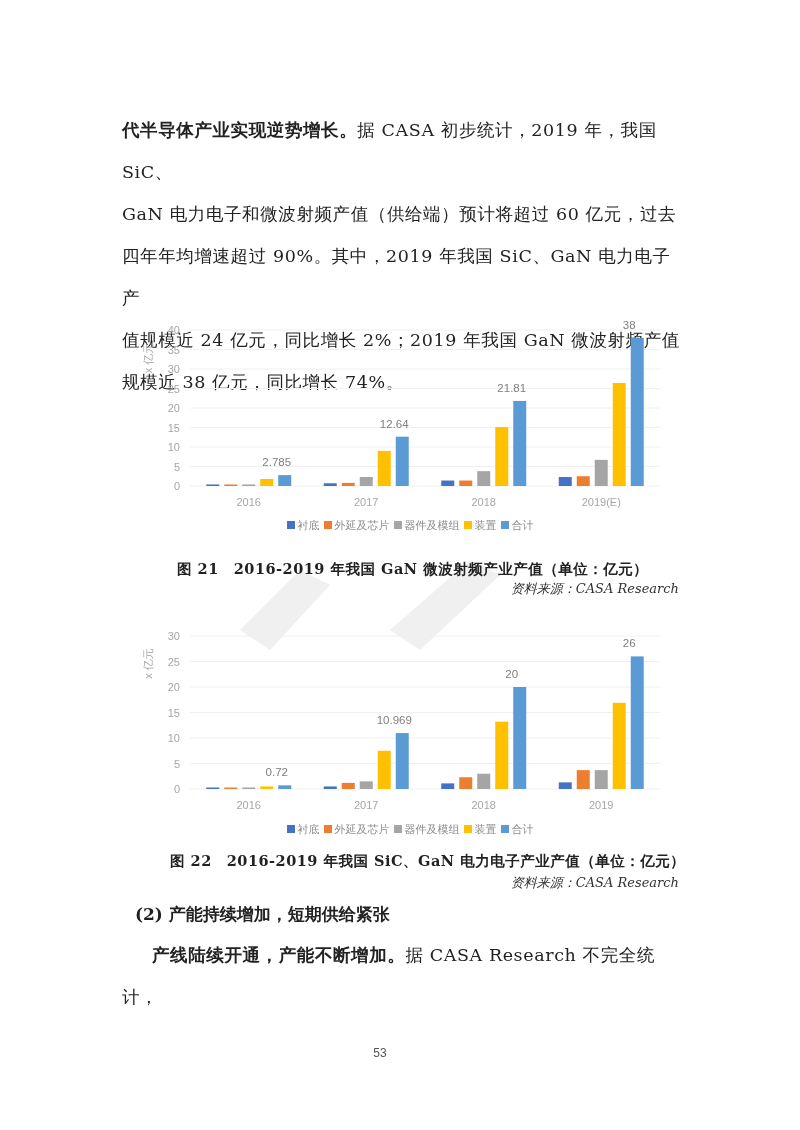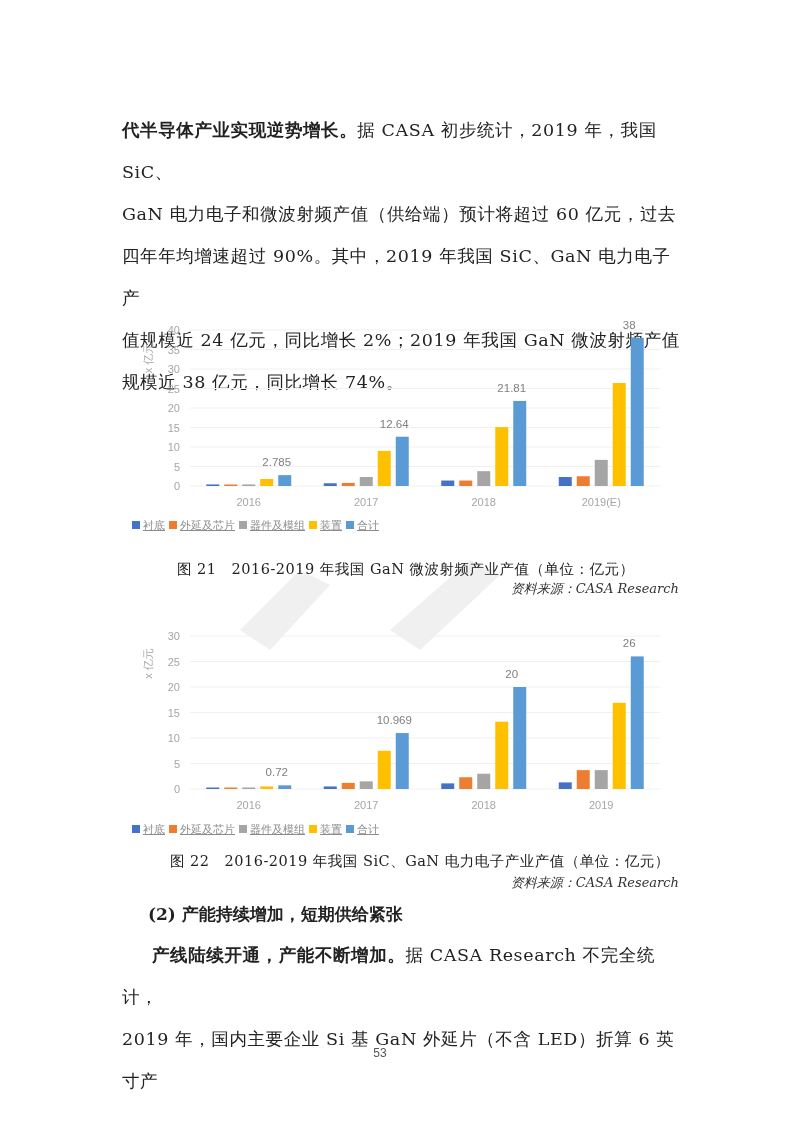--- a/index.html
+++ b/index.html
@@ -3,26 +3,26 @@
 <meta charset="utf-8">
 <style>
   html,body{margin:0;padding:0;background:#fff;}
   body{width:800px;height:1130px;position:relative;overflow:hidden;font-family:"DejaVu Serif","Liberation Serif",serif;color:#222;}
   .para{position:absolute;left:122px;width:560px;font-size:17.5px;line-height:42px;letter-spacing:0.6px;}
   .para b{font-weight:bold;}
   .chart{position:absolute;left:130px;width:560px;}
   .chart svg{display:block;}
   .axis-text{font-family:"Liberation Sans","DejaVu Sans",sans-serif;fill:#a6a6a6;font-size:11px;}
   .label-text{font-family:"Liberation Sans","DejaVu Sans",sans-serif;fill:#7f7f7f;font-size:11.5px;}
-  .legend{position:absolute;left:0;width:560px;text-align:left;font-family:"Liberation Sans","DejaVu Sans",sans-serif;font-size:11px;color:#8c8c8c;text-decoration:underline;}
+  .legend{position:absolute;left:0;width:560px;text-align:center;font-family:"Liberation Sans","DejaVu Sans",sans-serif;font-size:11px;color:#8c8c8c;}
   .legend span.item{margin:0 2px;}
   .legend span.sw{display:inline-block;width:8px;height:8px;margin-right:3px;vertical-align:-0px;}
-  .caption{position:absolute;font-size:14.5px;font-weight:normal;letter-spacing:0.5px;}
+  .caption{position:absolute;font-size:14.5px;font-weight:bold;letter-spacing:0.5px;}
   .source{position:absolute;right:121px;font-size:13px;font-style:italic;color:#333;}
-  .heading{position:absolute;left:148px;font-size:17px;font-weight:bold;}
+  .heading{position:absolute;left:135px;font-size:17px;font-weight:bold;}
   .pagenum{position:absolute;left:0;width:760px;top:1046px;text-align:center;font-family:"Liberation Sans","DejaVu Sans",sans-serif;font-size:12px;color:#555;}
   .watermark{position:absolute;left:240px;top:560px;width:300px;height:120px;pointer-events:none;}
 </style>
 </head>
 <body>
 
 <svg class="watermark" viewBox="0 0 300 120">
   <polygon points="0,70 60,10 90,25 30,90" fill="#e6e6e6" opacity="0.6"></polygon>
   <polygon points="150,70 230,0 260,15 180,90" fill="#e6e6e6" opacity="0.6"></polygon>
 </svg>
@@ -139,16 +139,15 @@
     </svg>
   <div class="legend legend2" style="top:197px;"><span class="item"><span class="sw" style="background: rgb(68, 114, 196);"></span><span>衬底</span></span><span class="item"><span class="sw" style="background: rgb(237, 125, 49);"></span><span>外延及芯片</span></span><span class="item"><span class="sw" style="background: rgb(165, 165, 165);"></span><span>器件及模组</span></span><span class="item"><span class="sw" style="background: rgb(255, 192, 0);"></span><span>装置</span></span><span class="item"><span class="sw" style="background: rgb(91, 155, 213);"></span><span>合计</span></span></div>
 </div>
 
 <div class="caption" style="left:152px;top:852px;padding-left:18px;">图 22　2016-2019 年我国 SiC、GaN 电力电子产业产值（单位：亿元）</div>
 <div class="source" style="top:874px;">资料来源：CASA Research</div>
 
 <div class="heading" style="top:903px;">(2) 产能持续增加，短期供给紧张</div>
 <div class="para" style="top:934px;">
   <div style="text-indent:30px;"><b>产线陆续开通，产能不断增加。</b><span>据 CASA Research 不完全统计，</span></div>
-  <div>2019 年，国内主要企业 Si 基 GaN 外延片（不含 LED）折算 6 英寸产</div>
 </div>
 
 <div class="pagenum">53</div>
 
 </body></html>

